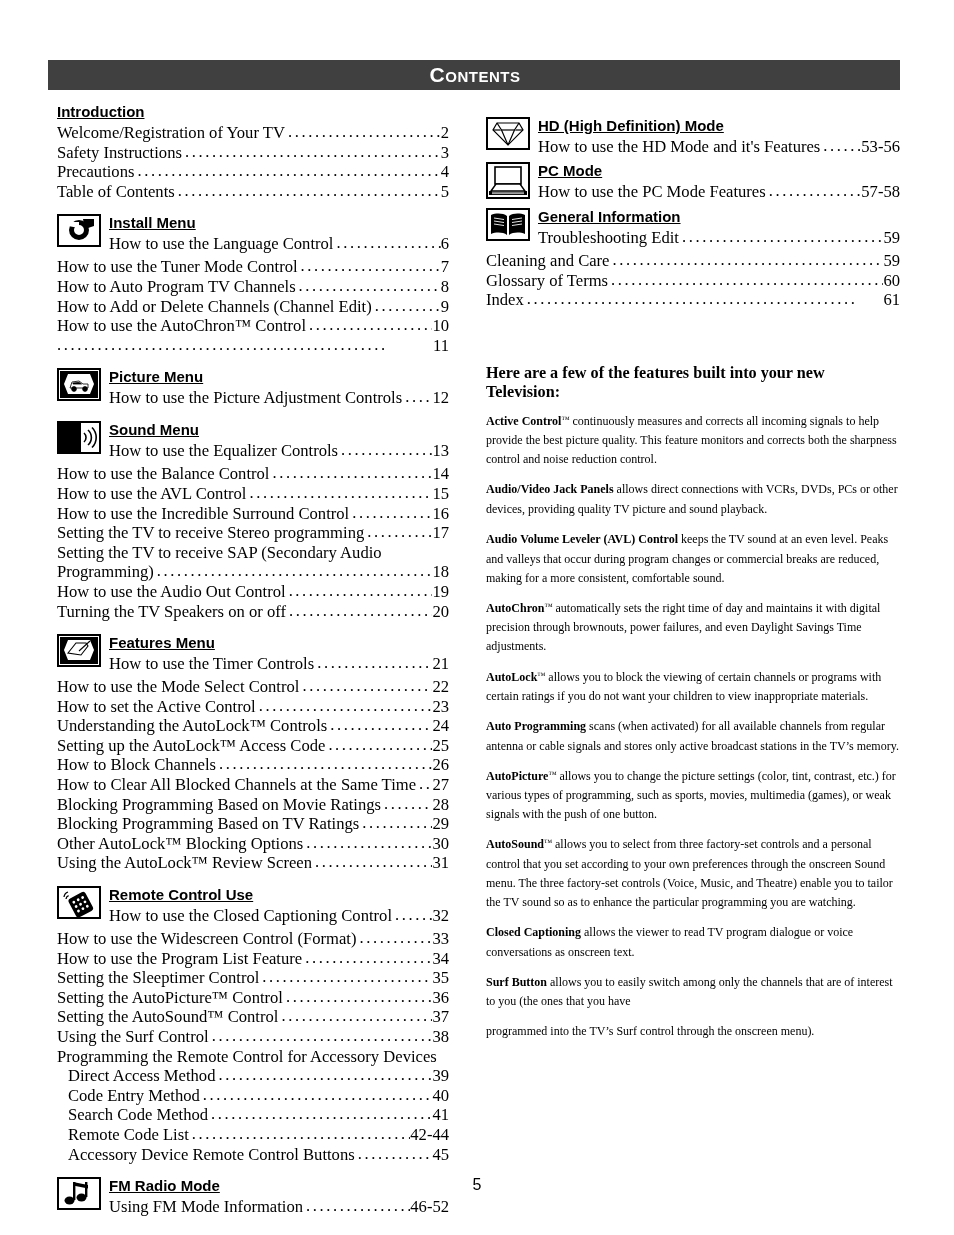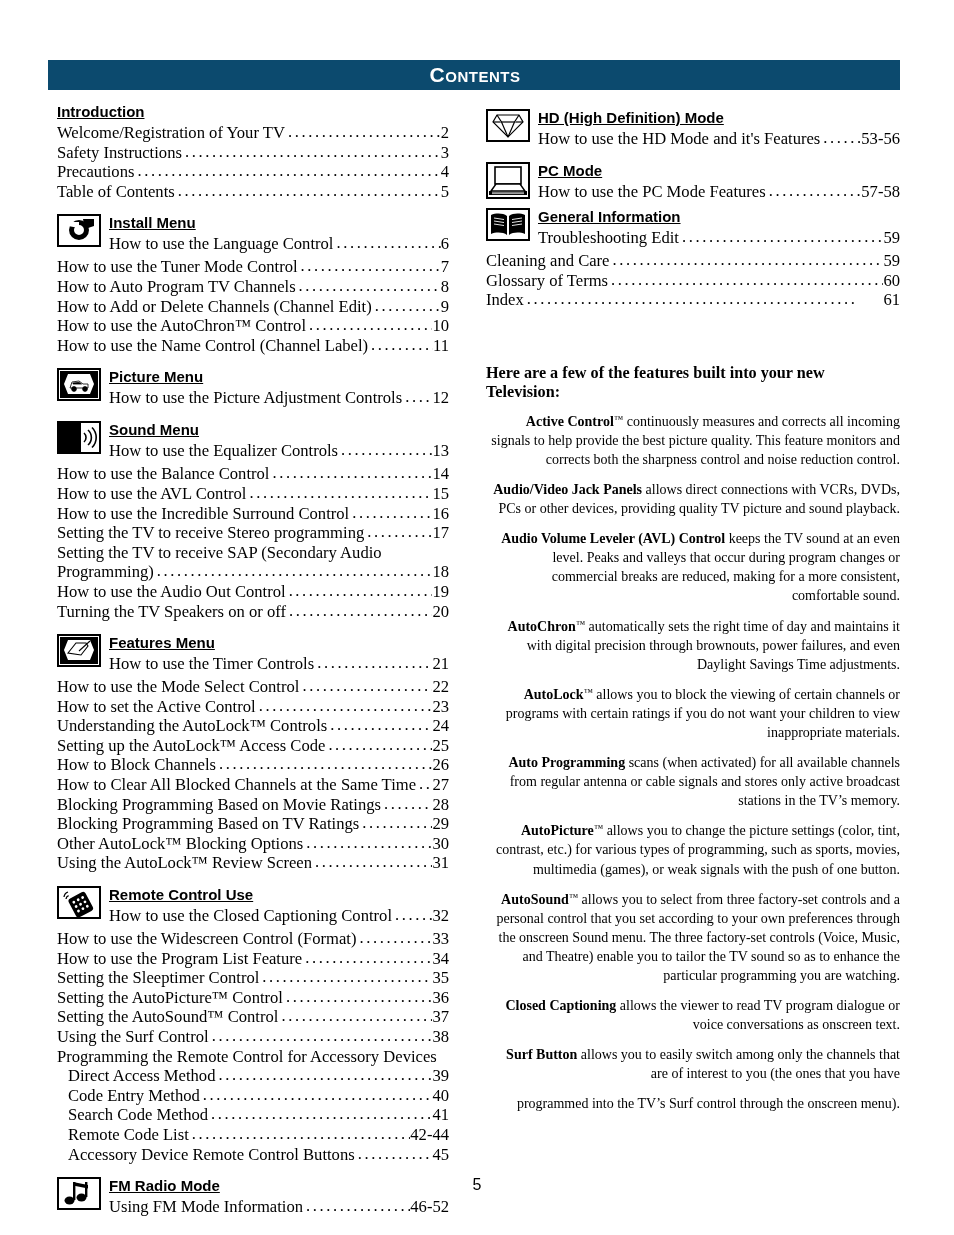--- a/index.html
+++ b/index.html
@@ -21,21 +21,21 @@
     width: 954px;
     height: 1235px;
   }
   
   .banner {
     position: absolute;
     left: 48px;
     top: 60px;
     width: 852px;
     height: 30px;
-    background: #0c4a6e;
+    background: #404040;
   }
   .banner-title {
     position: absolute;
     left: 0;
     top: 0;
     width: 852px;
     height: 30px;
     line-height: 30px;
     text-align: center;
     color: #ffffff;
@@ -123,24 +123,24 @@
     padding-left: 52px;
   }
   
   .feat-intro {
     font-weight: bold;
     font-size: 16.2px;
     line-height: 19px;
     margin: 0 0 8px 0;
   }
   .feat {
-    font-size: 14px;
+    font-size: 12px;
     line-height: 19.1px;
     margin: 0 0 9px 0;
-    text-align: right;
+    text-align: left;
   }
   .feat b { font-weight: bold; }
   sup.tm {
     font-size: 0.68em;
     vertical-align: 0.42em;
     letter-spacing: 0;
   }
   .pagenum {
     position: absolute;
     left: 0;
@@ -223,21 +223,20 @@
       <span class="t">How to Add or Delete Channels (Channel Edit)</span>
       <span class="lead">.................................................</span>
       <span class="pg">9</span>
     </div>
     <div class="row">
       <span class="t">How to use the AutoChron™ Control</span>
       <span class="lead">.................................................</span>
       <span class="pg">10</span>
     </div>
     <div class="row">
-      <span class="t">How to use the Name Control (Channel Label)</span>
       <span class="lead">.................................................</span>
       <span class="pg">11</span>
     </div>
 
     <div class="sep"></div>
 
     <div class="iconblock">
       <div class="iconbox">
         <svg width="40" height="29" viewBox="0 0 40 29">
           <rect x="1" y="1" width="38" height="27" fill="#000"></rect>
@@ -510,42 +509,42 @@
           <span class="lead">.........................................</span>
           <span class="pg">46-52</span>
         </div>
       </div>
     </div>
 
   </div>
 
   <div class="col-right">
 
-    <div class="iconblock" style="margin-top:8px;">
+    <div class="iconblock" style="margin-top:16px;">
       <div class="iconbox">
         <svg width="40" height="29" viewBox="0 0 40 29">
           <g stroke="#000" stroke-width="1.2" fill="#fff">
             <path d="M9 4 L31 4 L35 11 L20 26 L5 11 Z"></path>
             <path d="M5 11 L35 11"></path>
             <path d="M9 4 L13.5 11 L20 26"></path>
             <path d="M31 4 L26.5 11 L20 26"></path>
           </g>
         </svg>
       </div>
       <div class="icon-head">
         <div class="sec-head">HD (High Definition) Mode</div>
         <div class="row">
           <span class="t">How to use the HD Mode and it's Features</span>
           <span class="lead">.........................................</span>
           <span class="pg">53-56</span>
         </div>
       </div>
     </div>
 
-    <div class="iconblock" style="margin-top:9px;">
+    <div class="iconblock" style="margin-top:1px;">
       <div class="iconbox tall">
         <svg width="40" height="33" viewBox="0 0 40 33">
           <g stroke="#000" stroke-width="1.6" fill="#fff">
             <rect x="7" y="3" width="26" height="17"></rect>
           </g>
           <path d="M3 27 L8 20 L32 20 L37 27 Z" fill="#fff" stroke="#000" stroke-width="1.4"></path>
           <g fill="#000">
             <rect x="1" y="27" width="38" height="4"></rect>
           </g>
           <g stroke="#fff" stroke-width="0.7">

